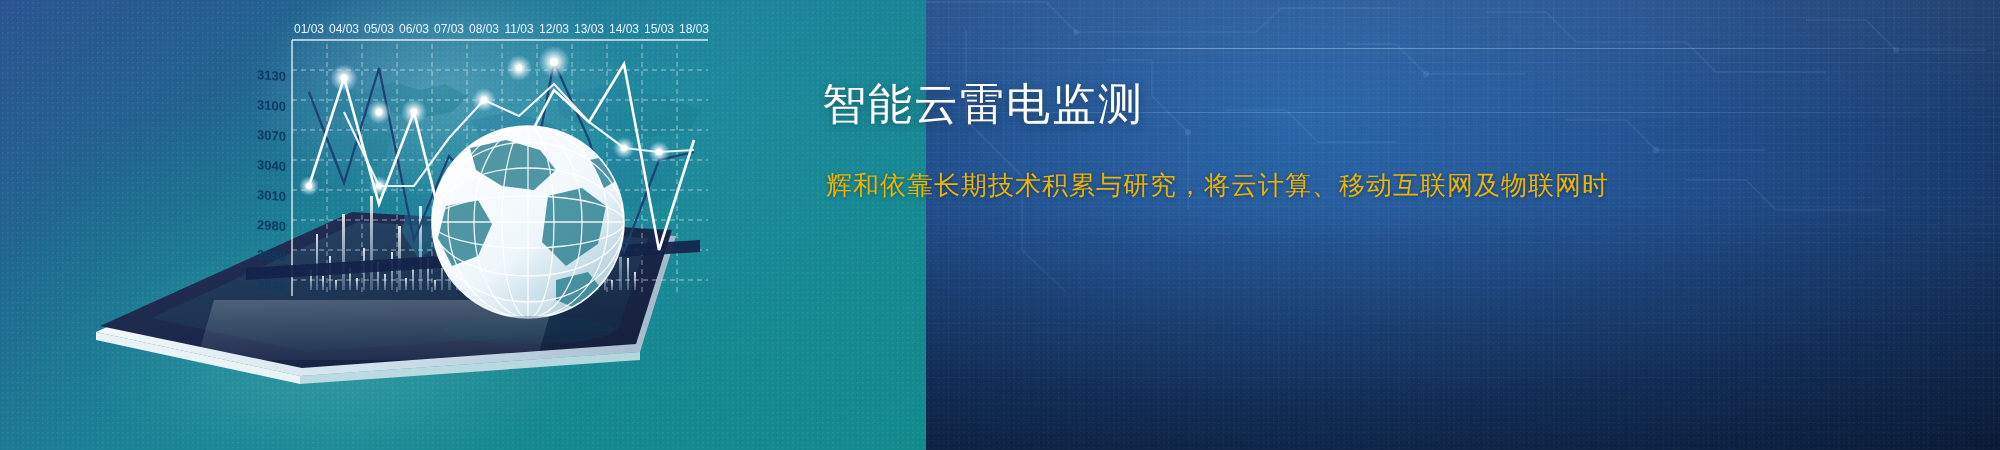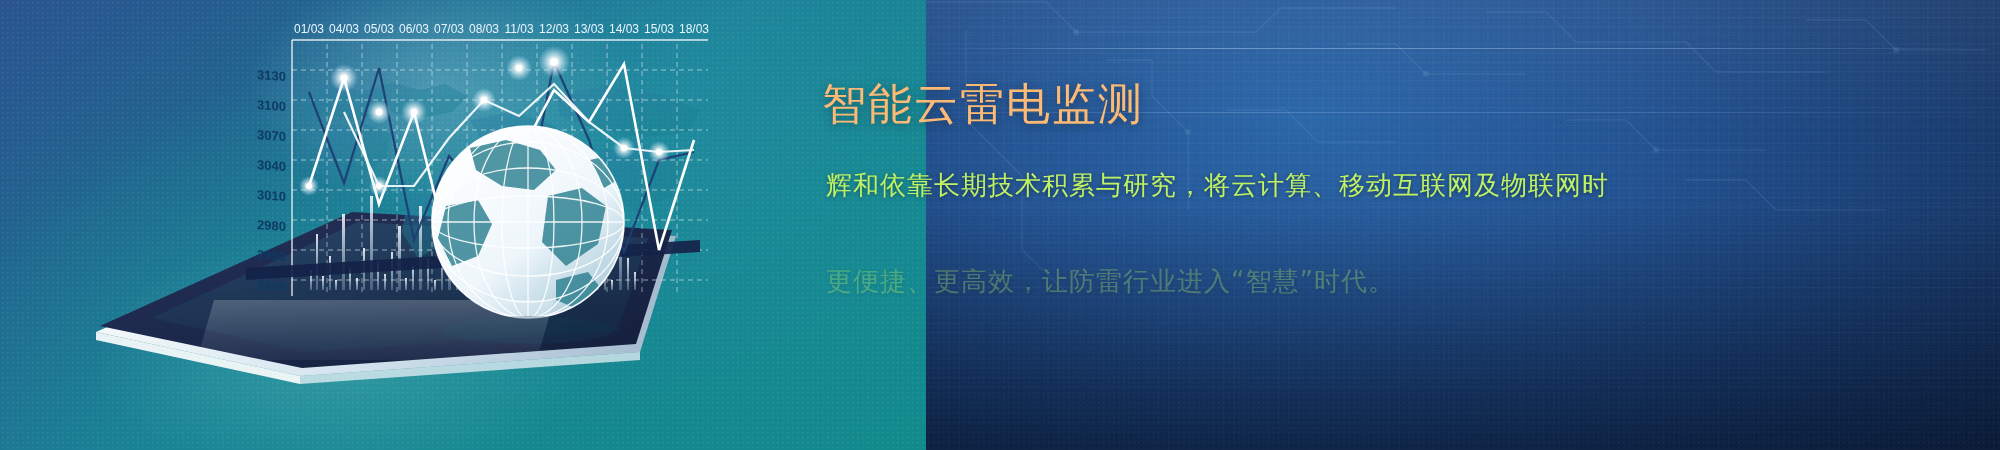--- a/index.html
+++ b/index.html
@@ -62,28 +62,28 @@
 
   .hline{
     position:absolute;height:1px;left:0;width:1074px;
     background:linear-gradient(90deg,rgba(190,220,255,0) 0%,rgba(190,220,255,.45) 25%,rgba(190,220,255,.30) 70%,rgba(190,220,255,0) 100%);
   }
 
   
   .copy{position:absolute;left:822px;top:0;width:1180px;height:450px;}
   .headline{
     position:absolute;left:0;top:75px;
-    font-size:44px;letter-spacing:2px;color:#fdba74;
+    font-size:44px;letter-spacing:2px;color:#ffffff;
     font-family:Liberation Sans, sans-serif;
     text-shadow:0 2px 10px rgba(0,0,0,.35);
     white-space:nowrap;
   }
   .body-line{
     position:absolute;left:4px;
-    font-size:26px;letter-spacing:1px;color:#bef264;
+    font-size:26px;letter-spacing:1px;color:#eab308;
     font-family:"DejaVu Sans","Liberation Sans",sans-serif;
     white-space:nowrap;
     text-shadow:0 1px 4px rgba(0,0,0,.4);
   }
   .l1{top:168px;}
   .l2{top:216px;}
   .l3{top:264px;opacity:.30;filter:blur(.4px);}
 
   
   .scene{position:absolute;left:0;top:0;width:926px;height:450px;}
@@ -370,16 +370,15 @@
     </svg>
     <div class="hline" style="top:48px"></div>
     <div class="hline" style="top:112px;opacity:.5"></div>
     <div class="vignette"></div>
     <div class="dotgrid" style="opacity:.5"></div>
   </div>
 
   <div class="copy">
     <div class="headline">智能云雷电监测</div>
     <div class="body-line l1">辉和依靠长期技术积累与研究，将云计算、移动互联网及物联网时</div>
-    <div class="body-line l3">更便捷、更高效，让防雷行业进入“智慧”时代。</div>
   </div>
 
 </div>
 
 </body></html>

